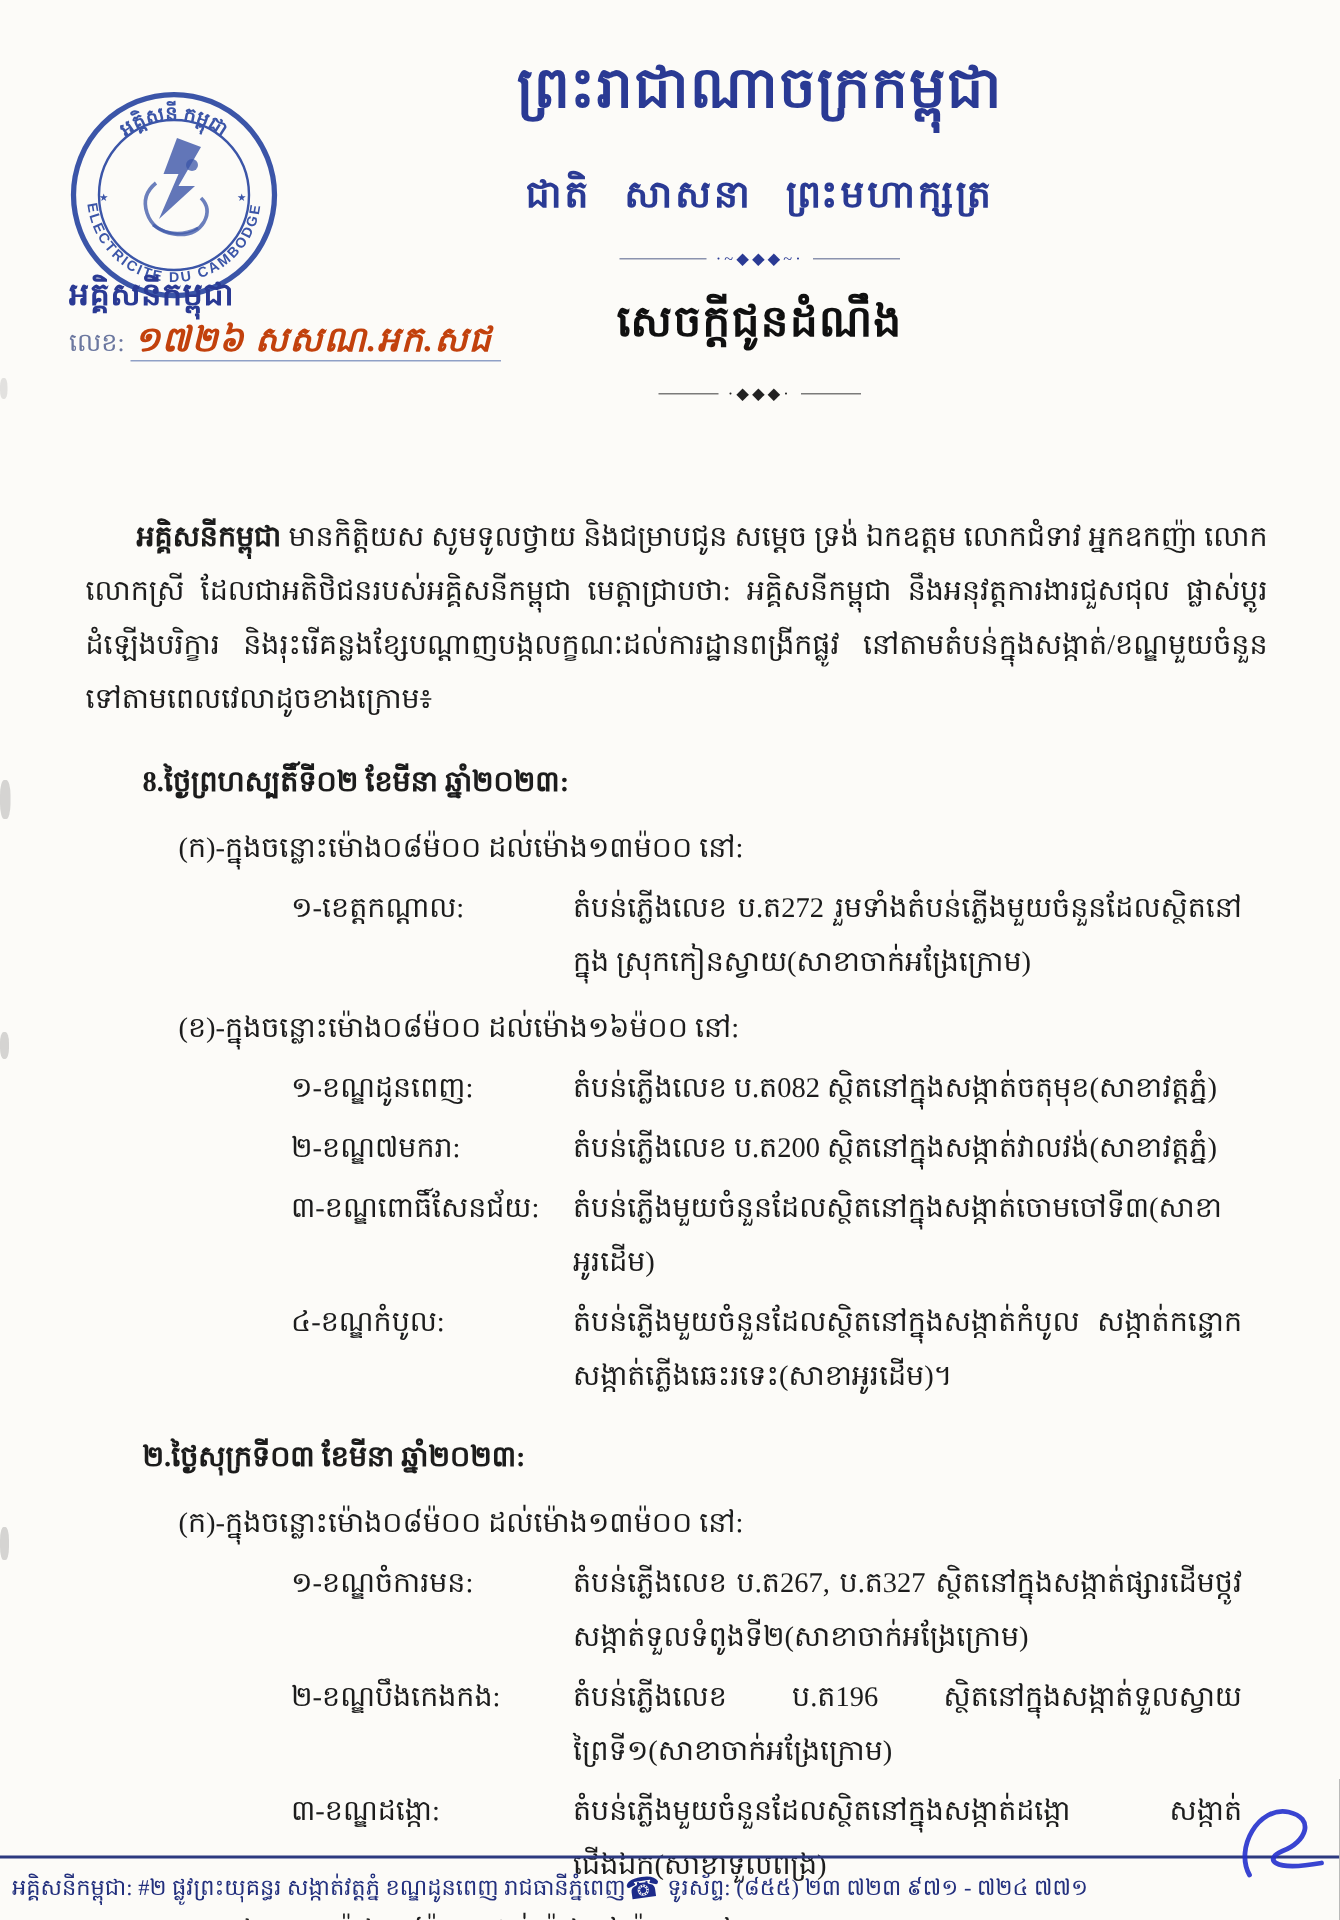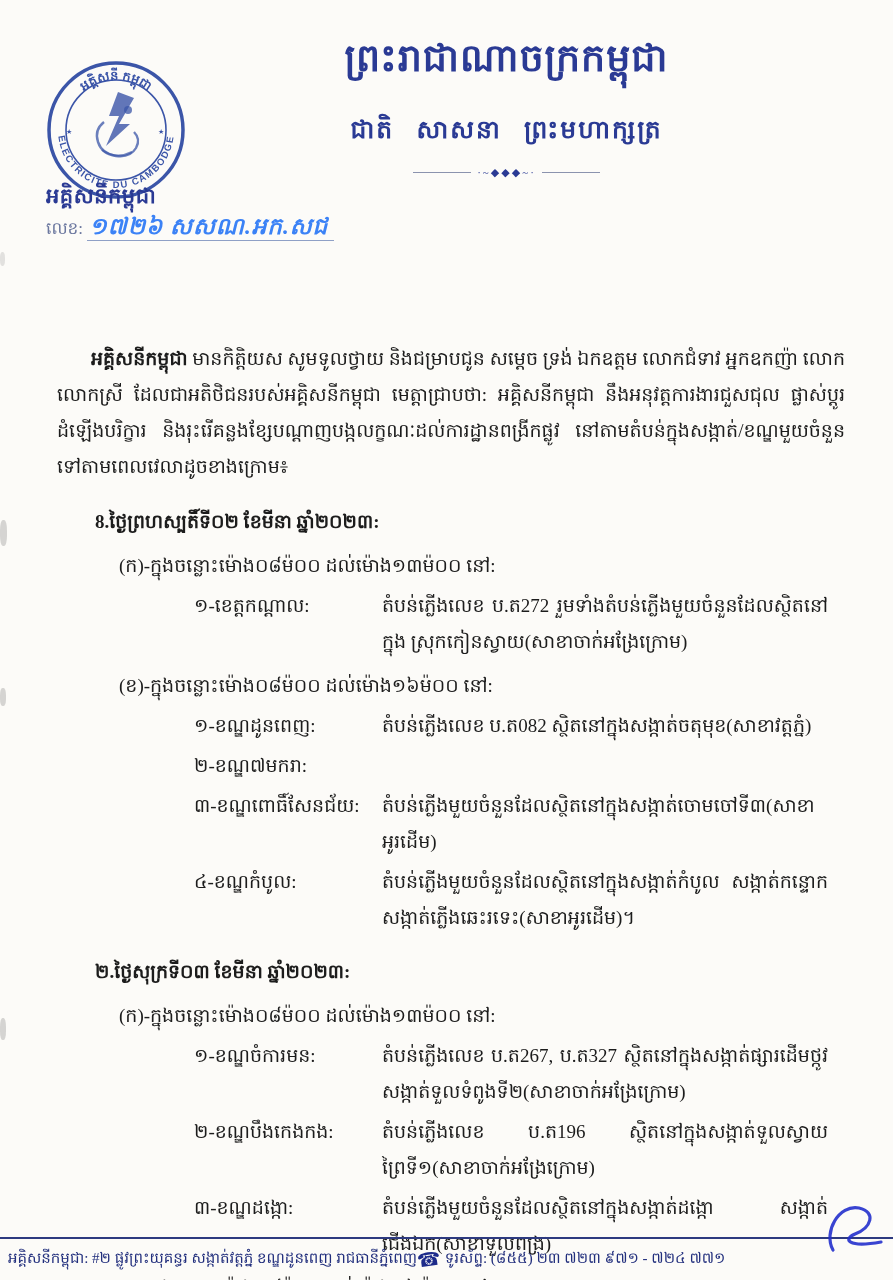--- a/index.html
+++ b/index.html
@@ -33,21 +33,21 @@
   .title-block .line{background:#444;width:40px;}
 
   
   .logo{position:absolute;left:44px;top:58px;width:144px;height:144px;}
   .org-name{
     position:absolute;left:46px;top:182px;
     font-size:21px;font-weight:bold;color:#2a3a94;letter-spacing:.5px;
   }
   .ref-line{position:absolute;left:46px;top:212px;font-size:17px;color:#6b779f;}
   .ref-number{
-    font-style:italic;font-weight:bold;font-size:23px;color:#3b82f6;
+    font-style:italic;font-weight:bold;font-size:23px;color:#c2410c;
     border-bottom:1px solid #8fa0c6;padding:0 6px 1px 2px;letter-spacing:1px;
   }
 
   
   .content{padding:322px 48px 0 57px;font-size:19px;line-height:36px;}
   .intro{text-align:justify;text-indent:34px;}
   .intro .lead{font-weight:bold;}
   .section-head{padding-left:38px;margin:18px 0 4px;font-weight:600;}
   .slot-head{padding-left:62px;margin:8px 0 2px;}
   .row{
@@ -120,40 +120,49 @@
   <div class="motto-block">
     <div class="motto-1">ព្រះរាជាណាចក្រកម្ពុជា</div>
     <div class="motto-2">ជាតិ   សាសនា   ព្រះមហាក្សត្រ</div>
     <div class="divider">
       <span class="line"></span>
       <span class="orn">·~◆◆◆~·</span>
       <span class="line"></span>
     </div>
   </div>
 
+  <div class="title-block">
+    <div class="doc-title">សេចក្តីជូនដំណឹង</div>
+    <div class="divider">
+      <span class="line"></span>
+      <span class="orn">·◆◆◆·</span>
+      <span class="line"></span>
+    </div>
+  </div>
 
   <div class="content">
 
     <p class="intro"><span class="lead">អគ្គិសនីកម្ពុជា</span><span> មានកិត្តិយស សូមទូលថ្វាយ និងជម្រាបជូន សម្តេច ទ្រង់ ឯកឧត្តម លោកជំទាវ អ្នកឧកញ៉ា លោក លោកស្រី ដែលជាអតិថិជនរបស់អគ្គិសនីកម្ពុជា មេត្តាជ្រាបថា: អគ្គិសនីកម្ពុជា នឹងអនុវត្តការងារជួសជុល ផ្លាស់ប្តូរដំឡើងបរិក្ខារ និងរុះរើគន្លងខ្សែបណ្តាញបង្កលក្ខណៈដល់ការដ្ឋានពង្រីកផ្លូវ នៅតាមតំបន់ក្នុងសង្កាត់/ខណ្ឌមួយចំនួនទៅតាមពេលវេលាដូចខាងក្រោម៖</span></p>
 
     <div class="section-head">8.ថ្ងៃព្រហស្បតិ៍ទី០២ ខែមីនា  ឆ្នាំ២០២៣:</div>
 
     <div class="slot-head">(ក)-ក្នុងចន្លោះម៉ោង០៨ម៉០០ ដល់ម៉ោង១៣ម៉០០ នៅ:</div>
     <div class="row">
       <div class="area">១-ខេត្តកណ្តាល:</div>
       <div class="detail">តំបន់ភ្លើងលេខ ប.ត272 រួមទាំងតំបន់ភ្លើងមួយចំនួនដែលស្ថិតនៅក្នុង ស្រុកកៀនស្វាយ(សាខាចាក់អង្រែក្រោម)</div>
     </div>
 
     <div class="slot-head">(ខ)-ក្នុងចន្លោះម៉ោង០៨ម៉០០ ដល់ម៉ោង១៦ម៉០០ នៅ:</div>
     <div class="row">
       <div class="area">១-ខណ្ឌដូនពេញ:</div>
       <div class="detail">តំបន់ភ្លើងលេខ ប.ត082 ស្ថិតនៅក្នុងសង្កាត់ចតុមុខ(សាខាវត្តភ្នំ)</div>
     </div>
     <div class="row">
       <div class="area">២-ខណ្ឌ៧មករា:</div>
+      <div class="detail">តំបន់ភ្លើងលេខ ប.ត200 ស្ថិតនៅក្នុងសង្កាត់វាលវង់(សាខាវត្តភ្នំ)</div>
     </div>
     <div class="row">
       <div class="area">៣-ខណ្ឌពោធិ៍សែនជ័យ:</div>
       <div class="detail">តំបន់ភ្លើងមួយចំនួនដែលស្ថិតនៅក្នុងសង្កាត់ចោមចៅទី៣(សាខាអូរដើម)</div>
     </div>
     <div class="row">
       <div class="area">៤-ខណ្ឌកំបូល:</div>
       <div class="detail">តំបន់ភ្លើងមួយចំនួនដែលស្ថិតនៅក្នុងសង្កាត់កំបូល សង្កាត់កន្ទោក សង្កាត់ភ្លើងឆេះរទេះ(សាខាអូរដើម)។</div>
     </div>
 

